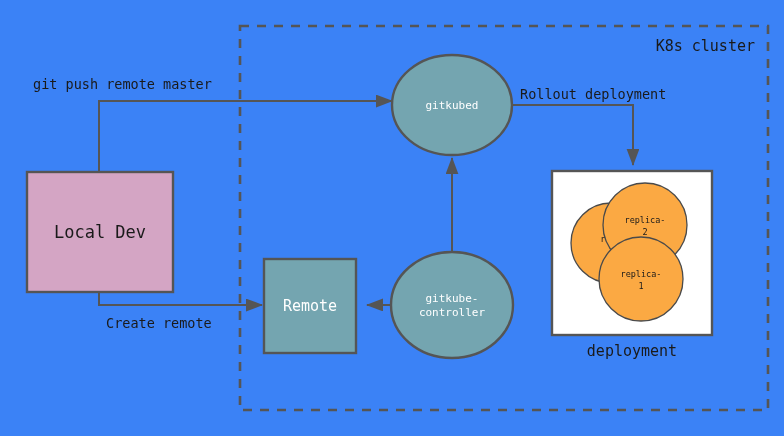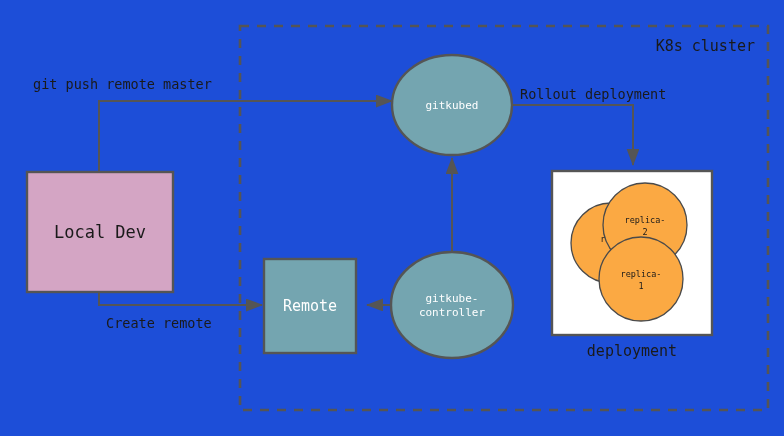--- a/index.html
+++ b/index.html
@@ -7,21 +7,21 @@
     padding: 0;
     background: #ffffff;
   }
   body {
     font-family: "DejaVu Sans Mono", monospace;
   }
   #canvas {
     position: relative;
     width: 784px;
     height: 436px;
-    background: #1d4ed8;
+    background: #3b82f6;
     overflow: hidden;
   }
   #diagram-svg {
     position: absolute;
     left: 0;
     top: 0;
     width: 784px;
     height: 436px;
   }
   .node-label {

